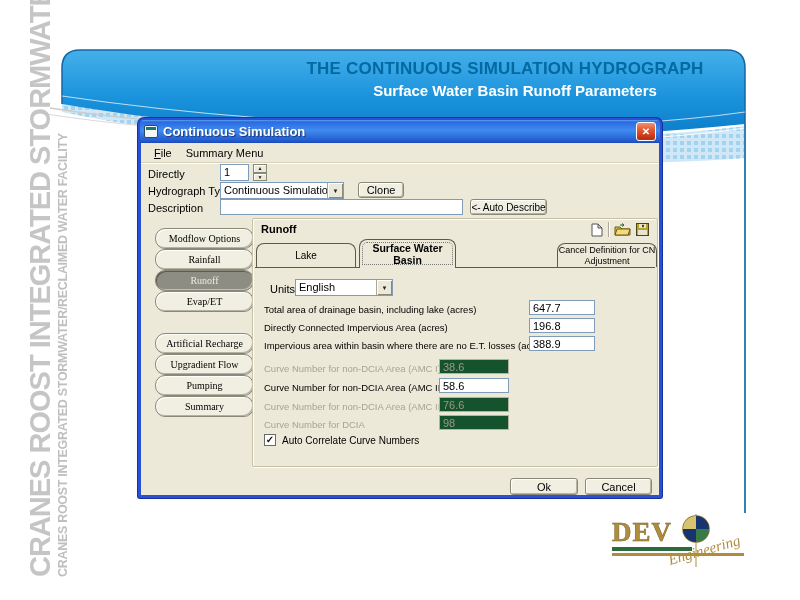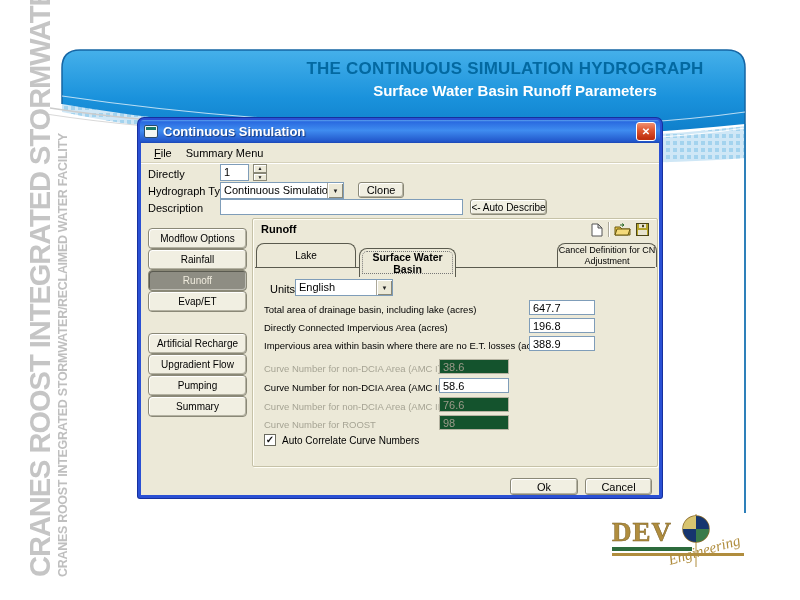--- a/index.html
+++ b/index.html
@@ -51,36 +51,36 @@
        box-sizing:border-box;}
   .combo{position:absolute;background:#fff;border:1px solid #7f9db9;box-sizing:border-box;display:flex;}
   .combo .val{flex:1;padding:1px 3px;overflow:hidden;white-space:nowrap;font-size:11px;}
   .combo .cbtn{width:15px;background:#ece9d8;border-left:1px solid #aca899;
                box-shadow:inset 1px 1px 0 #fff,inset -1px -1px 0 #8a8877;
                display:flex;align-items:center;justify-content:center;font-size:6px;color:#222;cursor:pointer;}
   .spinner{position:absolute;width:14px;display:flex;flex-direction:column;}
   .spinner span{flex:1;background:#ece9d8;border:1px solid #8a8877;
                box-shadow:inset 1px 1px 0 #fff;display:flex;align-items:center;justify-content:center;
                font-size:5px;color:#222;cursor:pointer;}
-  .side-btn{position:absolute;left:7px;width:97px;height:19px;background:#f1efe2;
-            border:1px solid #8a8877;border-radius:4px;font-size:10px;cursor:pointer;
+  .side-btn{position:absolute;left:14px;width:97px;height:19px;background:#f1efe2;
+            border:1px solid #8a8877;border-radius:10px;font-size:10px;cursor:pointer;
             box-shadow:inset 1px 1px 0 rgba(255,255,255,.95),inset -1px -1px 0 rgba(130,128,110,.55);
-            display:flex;align-items:center;justify-content:center;}
+            display:flex;align-items:center;justify-content:center;font-family:Liberation Serif, serif;}
   .side-btn.active{background:#8e8d83;color:#efebdd;
             box-shadow:inset 1px 1px 0 rgba(70,70,60,.7),inset -1px -1px 0 rgba(240,240,230,.5);}
   .groupbox{position:absolute;left:111px;top:97px;width:406px;height:249px;
             border:1px solid #c6c2a8;border-radius:2px;box-shadow:inset 1px 1px 0 #fffef6,1px 1px 0 #fffef6;
             box-sizing:border-box;}
   .gb-title{position:absolute;left:8px;top:4px;font-weight:bold;font-size:11px;}
   .gb-tools{position:absolute;right:8px;top:3px;display:flex;align-items:center;gap:5px;}
   .tool-sep{width:1px;height:15px;background:#aca899;box-shadow:1px 0 0 #fff;}
   .tab{position:absolute;background:#ece9d8;border:1px solid #5a5a4e;border-bottom:none;
        border-radius:8px 8px 0 0;display:flex;align-items:center;justify-content:center;
        text-align:center;font-size:10px;cursor:pointer;box-sizing:border-box;z-index:1;}
-  .tab.sel{font-weight:bold;z-index:3;font-size:10.5px;outline:1px dotted #777;outline-offset:-4px;margin-top:9px;}
+  .tab.sel{font-weight:bold;z-index:3;font-size:10.5px;outline:1px dotted #777;outline-offset:-4px;}
   .tabpage{position:absolute;left:2px;right:2px;top:48px;bottom:4px;border-top:1px solid #5a5a4e;text-decoration:underline;}
   .checkbox{position:absolute;width:12px;height:12px;background:#fff;border:1px solid #6a6a5e;
             box-sizing:border-box;display:flex;align-items:center;justify-content:center;
             font-size:10px;font-weight:bold;color:#111;cursor:pointer;line-height:1;}
 </style>
 </head>
 <body>
 
 <div class="slide">
 
@@ -213,21 +213,21 @@
 
         <span class="lbl dis" style="left:9px;top:95px;font-size:9.5px">Curve Number for non-DCIA Area (AMC I)</span>
         <span class="tbox dis" style="left:184px;top:91px;width:70px;height:15px">38.6</span>
 
         <span class="lbl" style="left:9px;top:114px;font-size:9.5px">Curve Number for non-DCIA Area (AMC II)</span>
         <span class="tbox" style="left:184px;top:110px;width:70px;height:15px">58.6</span>
 
         <span class="lbl dis" style="left:9px;top:133px;font-size:9.5px">Curve Number for non-DCIA Area (AMC III)</span>
         <span class="tbox dis" style="left:184px;top:129px;width:70px;height:15px">76.6</span>
 
-        <span class="lbl dis" style="left:9px;top:151px;font-size:9.5px">Curve Number for ROOST</span>
+        <span class="lbl dis" style="left:9px;top:151px;font-size:9.5px">Curve Number for DCIA</span>
         <span class="tbox dis" style="left:184px;top:147px;width:70px;height:15px">98</span>
 
         <span class="checkbox" style="left:9px;top:166px">
             <span>✓</span>
           </span>
         <span class="lbl" style="left:27px;top:167px;font-size:10px">Auto Correlate Curve Numbers</span>
       </div>
     </div>
 
     <span class="btn" style="left:369px;top:357px;width:68px;height:17px">Ok</span>

